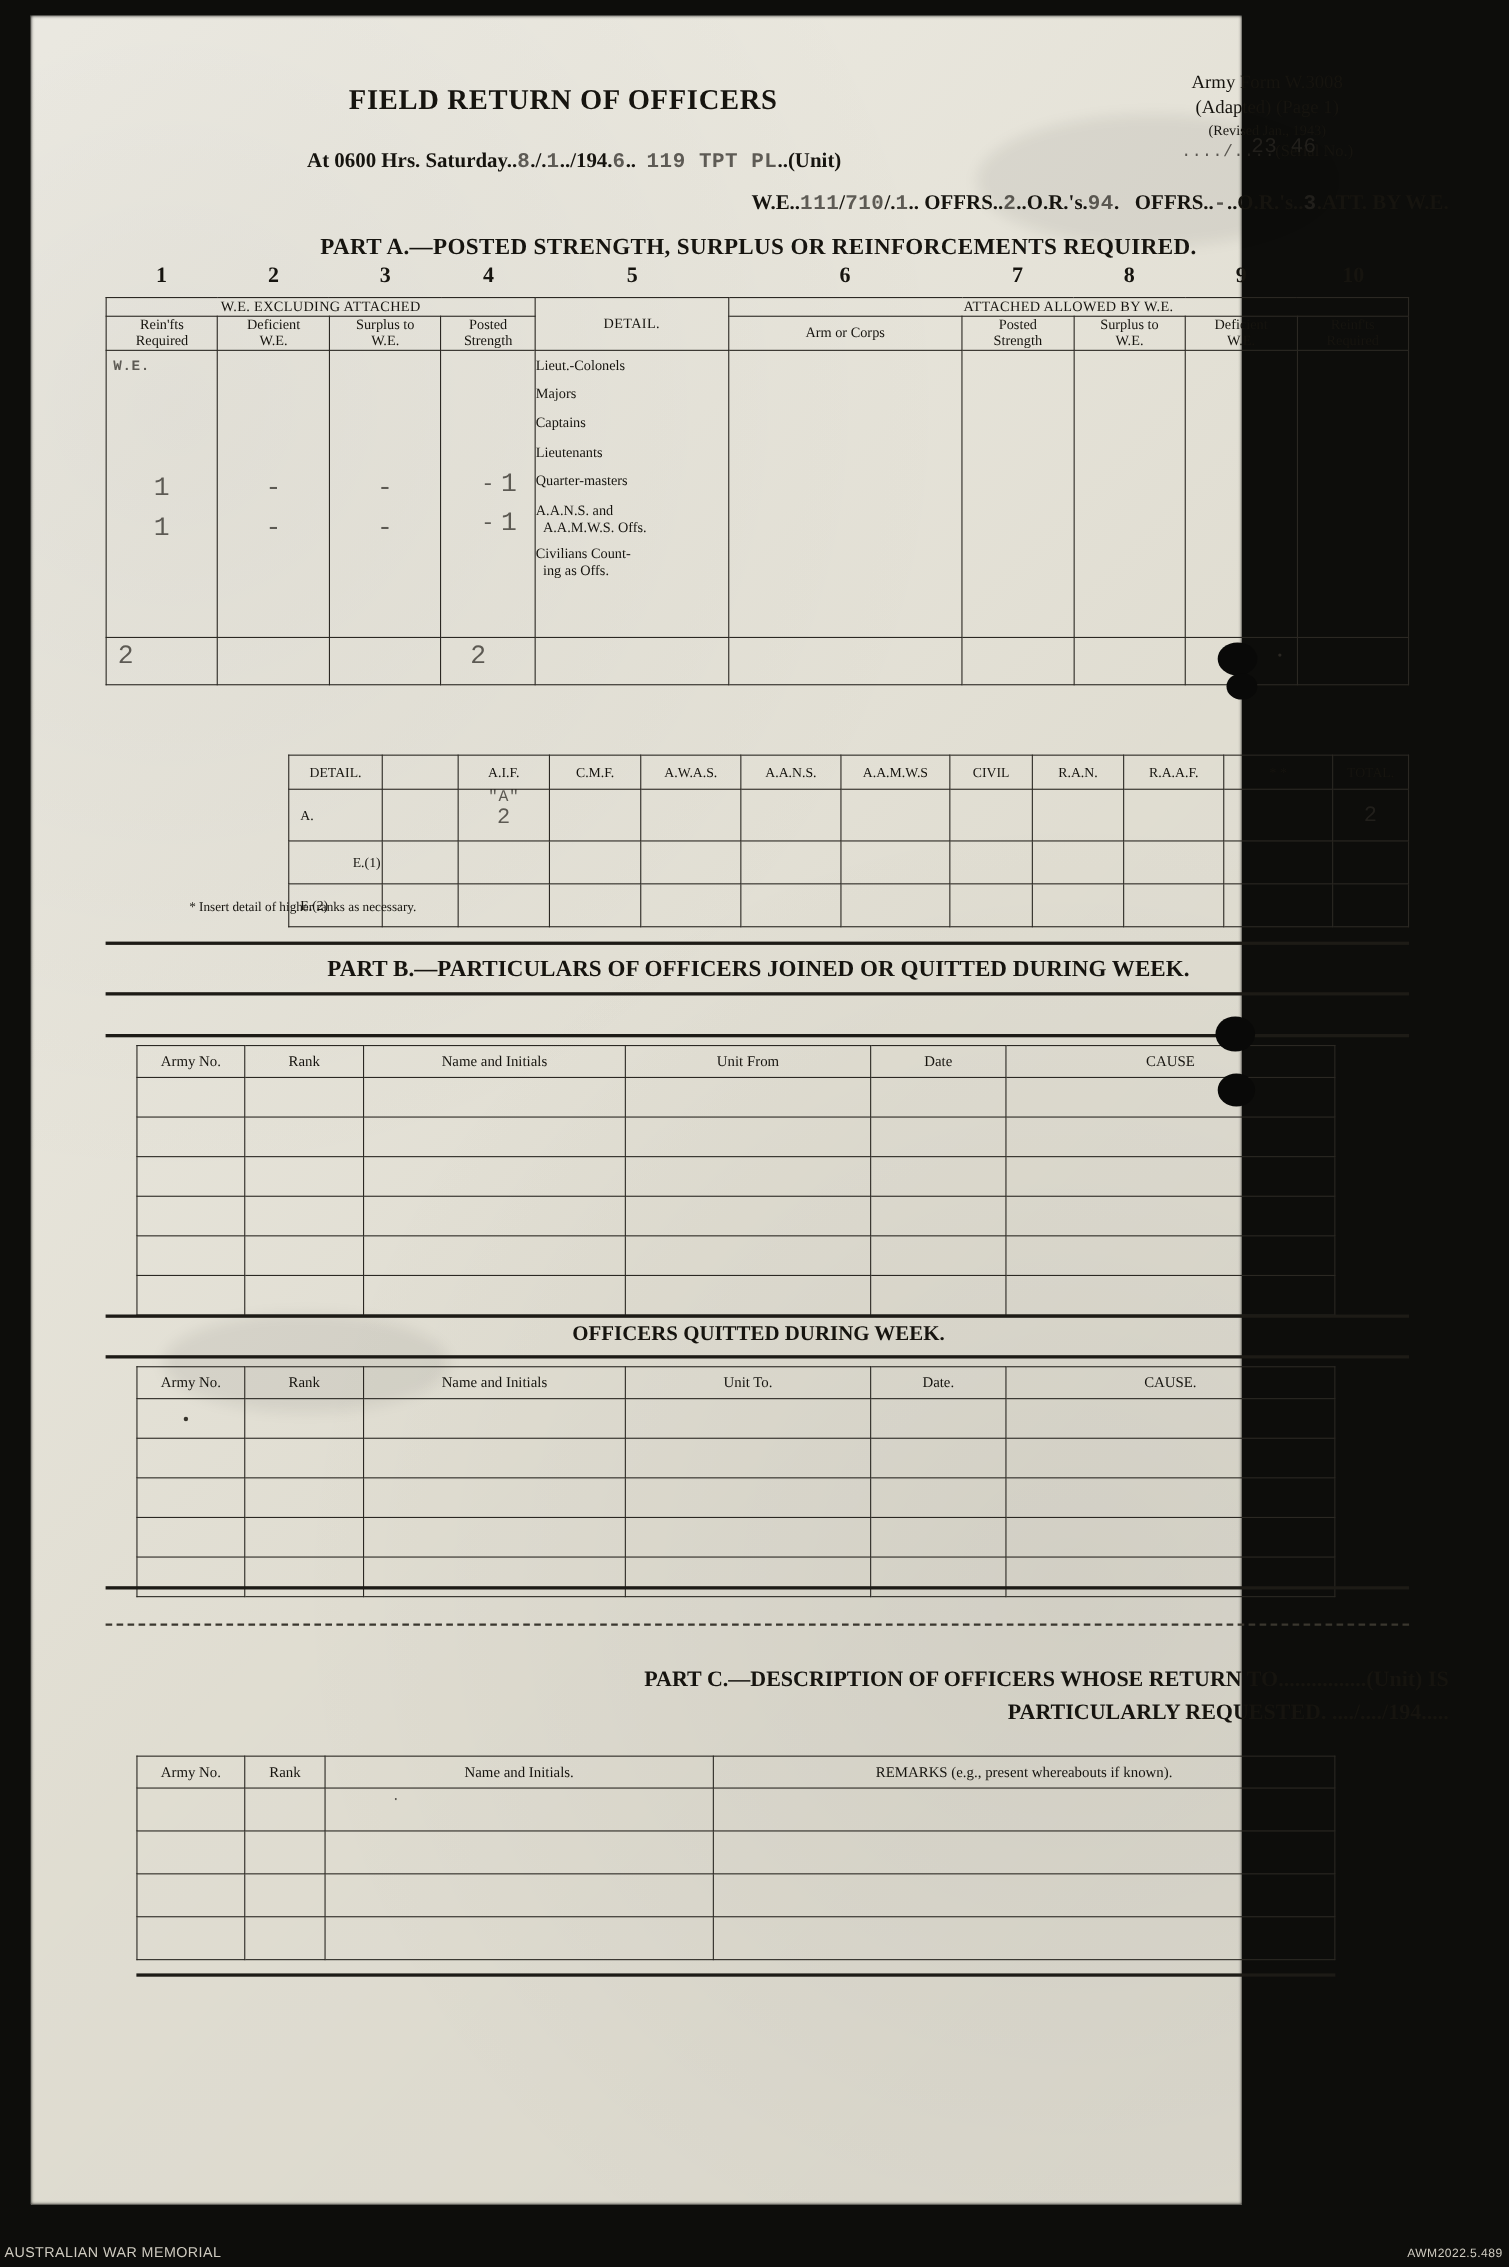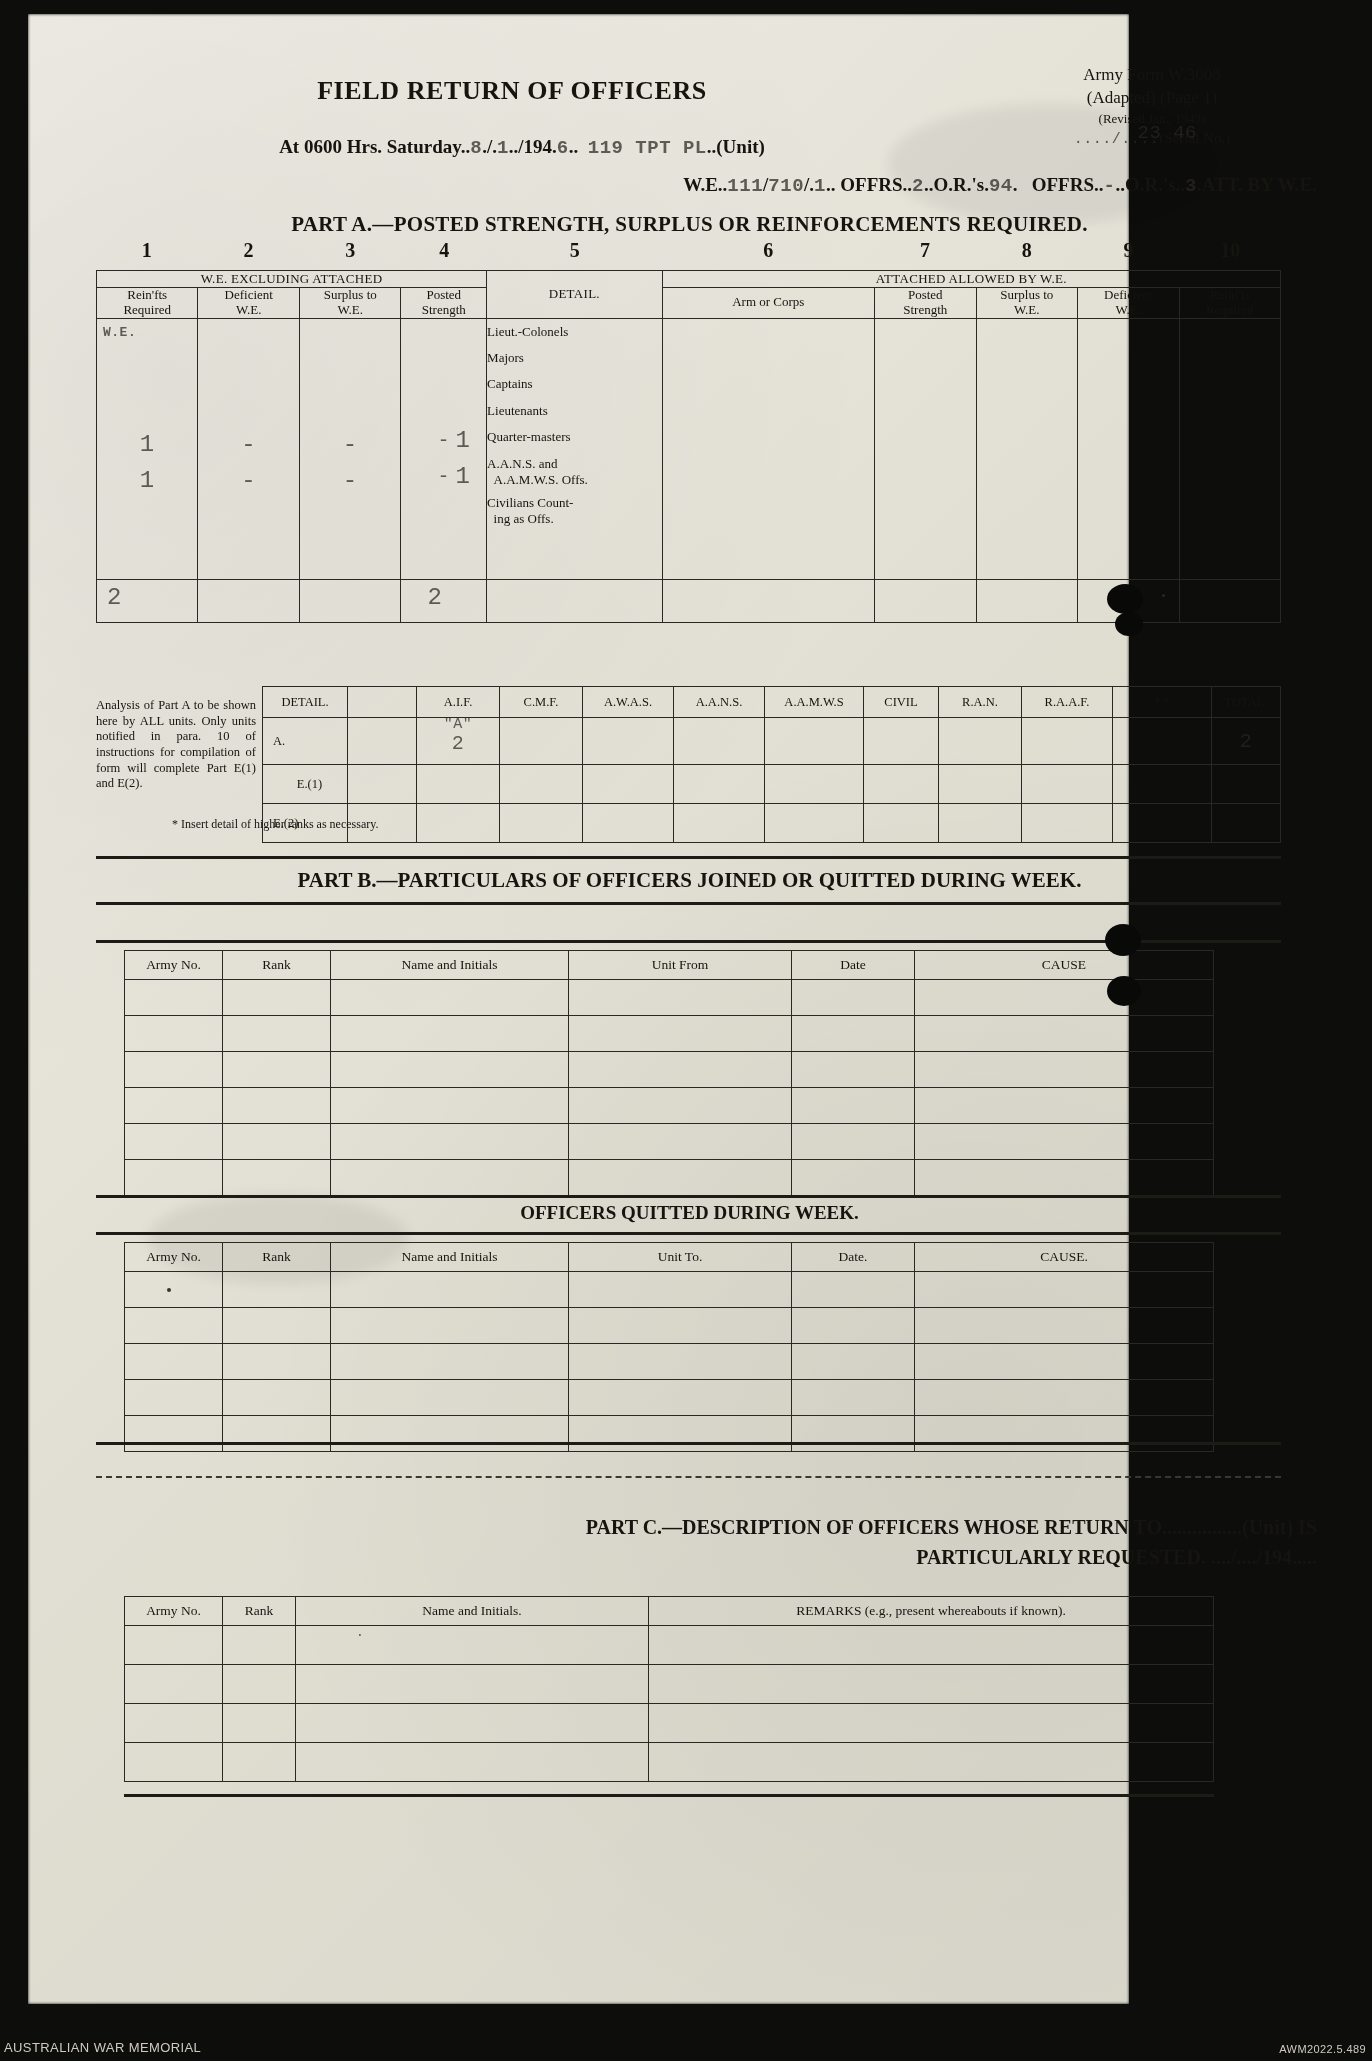--- a/index.html
+++ b/index.html
@@ -174,21 +174,20 @@
           <td></td>
           <td></td>
           <td style="position:relative">
                 <div style="position:absolute;right:14px;top:14px;width:3px;height:3px;background:#2b2823;border-radius:50%"></div>
               </td>
           <td></td>
         </tr>
       </tbody>
         </table>
 
-      <div class="anlabel">Analysis of Part A to be shown here by ALL units. Only units notified in para. 10 of instructions for compilation of form will complete Part E(1) and E(2).</div>
       <table class="tblAn">
         <tbody>
             <tr>
           <td style="width:82px">DETAIL.</td>
           <td style="width:66px"></td>
           <td style="width:80px">A.I.F.</td>
           <td style="width:80px">C.M.F.</td>
           <td style="width:88px">A.W.A.S.</td>
           <td style="width:88px">A.A.N.S.</td>
           <td style="width:96px">A.A.M.W.S</td>
@@ -209,21 +208,21 @@
           <td></td>
           <td></td>
           <td></td>
           <td></td>
           <td></td>
           <td></td>
           <td></td>
           <td class="hand" style="font-size:20px">2</td>
         </tr>
         <tr>
-          <td style="text-align:center;padding-left:10px;height:36px">E.(1)</td>
+          <td style="text-align:right;padding-left:10px;height:36px">E.(1)</td>
           <td></td>
               <td></td>
               <td></td>
               <td></td>
               <td></td>
               <td></td>
               <td></td>
               <td></td>
               <td></td>
               <td></td>

